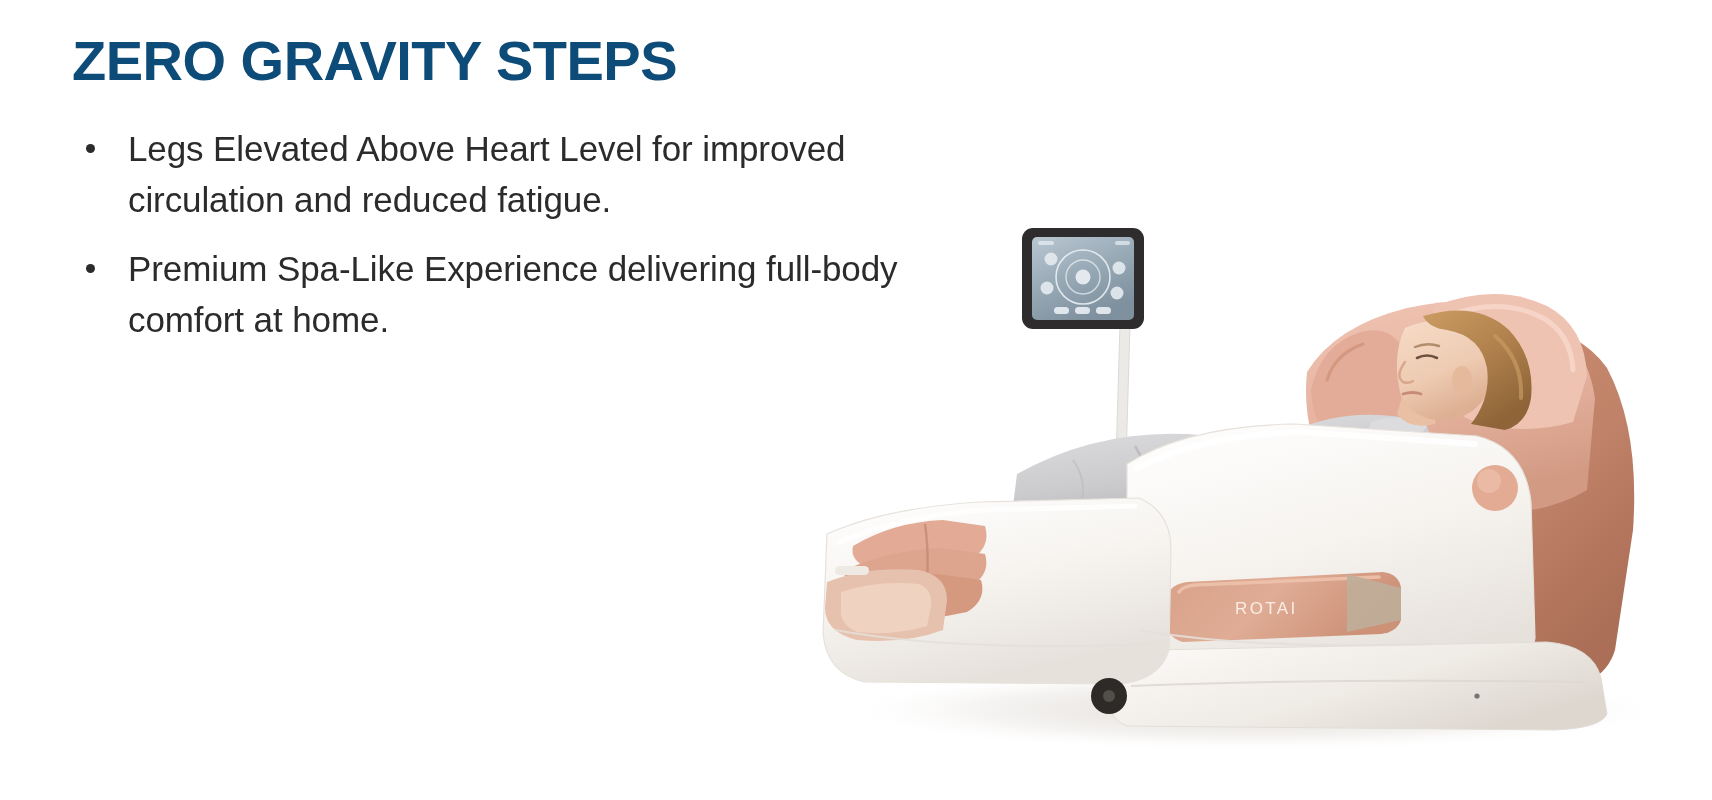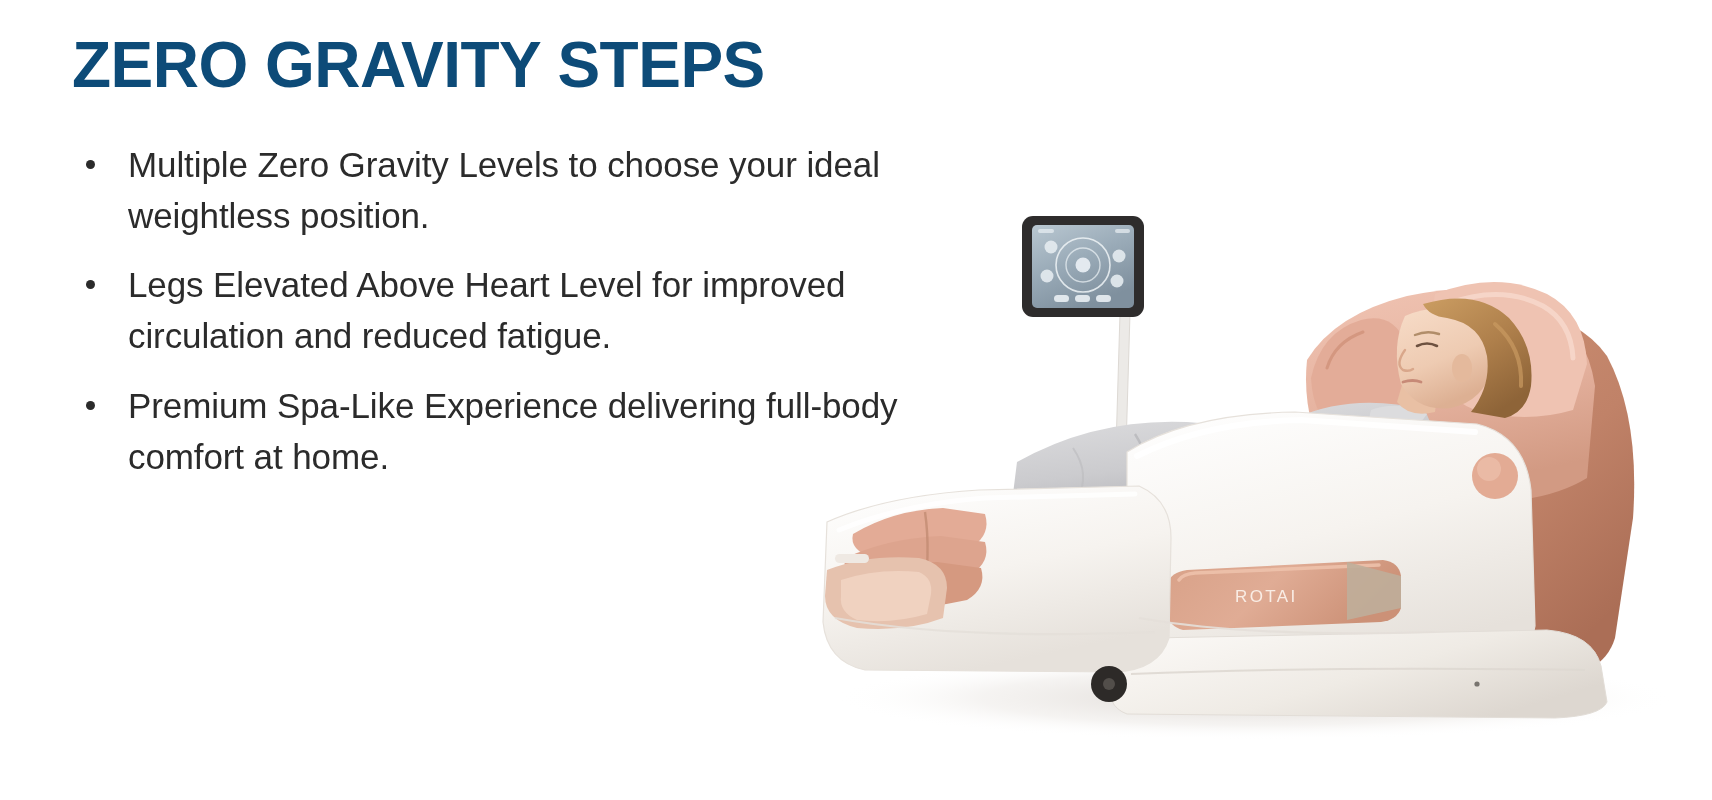--- a/index.html
+++ b/index.html
@@ -28,26 +28,26 @@
   
   #text-col {
     position: absolute;
     left: 72px;
     top: 32px;
     width: 840px;
   }
 
   #page-title {
     font-family: "Liberation Sans", sans-serif;
-    font-size: 64px;
+    font-size: 56px;
     line-height: 1.05;
     font-weight: 700;
     letter-spacing: -0.5px;
     color: #0d4b78;
-    margin-bottom: 40px;
+    margin-bottom: 32px;
     white-space: nowrap;
   }
 
   #benefit-list {
     list-style: none;
     margin-top: 4px;
   }
 
   .benefit-item {
     position: relative;
@@ -71,42 +71,38 @@
     border-radius: 50%;
     background: #2b2b2b;
   }
 
   .benefit-text { display: block; }
 
   
   #product-image {
     position: absolute;
     left: 735px;
-    top: 118px;
+    top: 130px;
     width: 977px;
     height: 670px;
   }
 
   #product-image svg { display: block; width: 100%; height: 100%; }
 </style>
 </head>
 <body>
 
 <div id="page" style="background: rgb(255, 255, 255);">
 
   <div id="text-col">
 
     <h1 id="page-title" style="color: rgb(13, 75, 120);">ZERO GRAVITY STEPS</h1>
 
     <ul id="benefit-list">
 
-      <li class="benefit-item">
-        <span class="bullet-marker"></span>
-        <span class="benefit-text">Multiple Zero Gravity Levels to choose your ideal weightless position.</span>
-      </li>
 
       <li class="benefit-item">
         <span class="bullet-marker"></span>
         <span class="benefit-text">Legs Elevated Above Heart Level for improved circulation and reduced fatigue.</span>
       </li>
 
 
 
       <li class="benefit-item">
         <span class="bullet-marker"></span>

